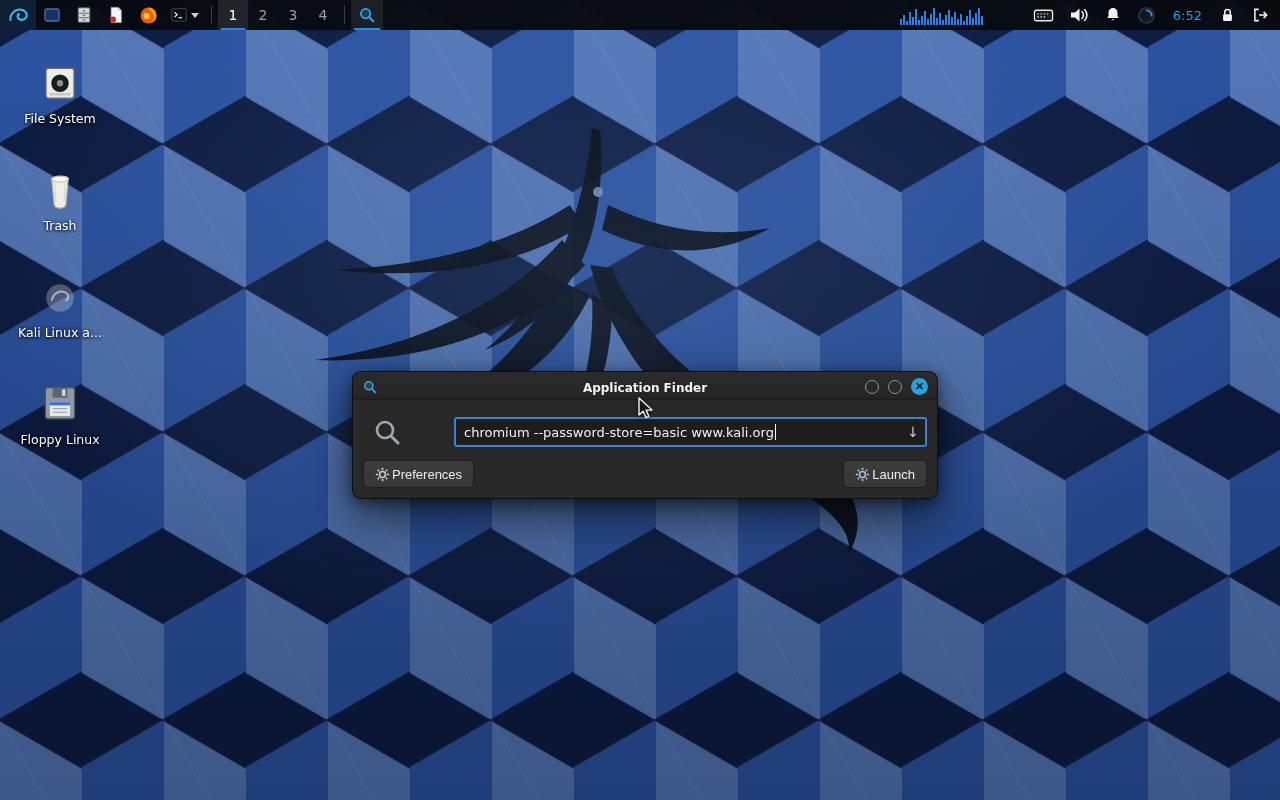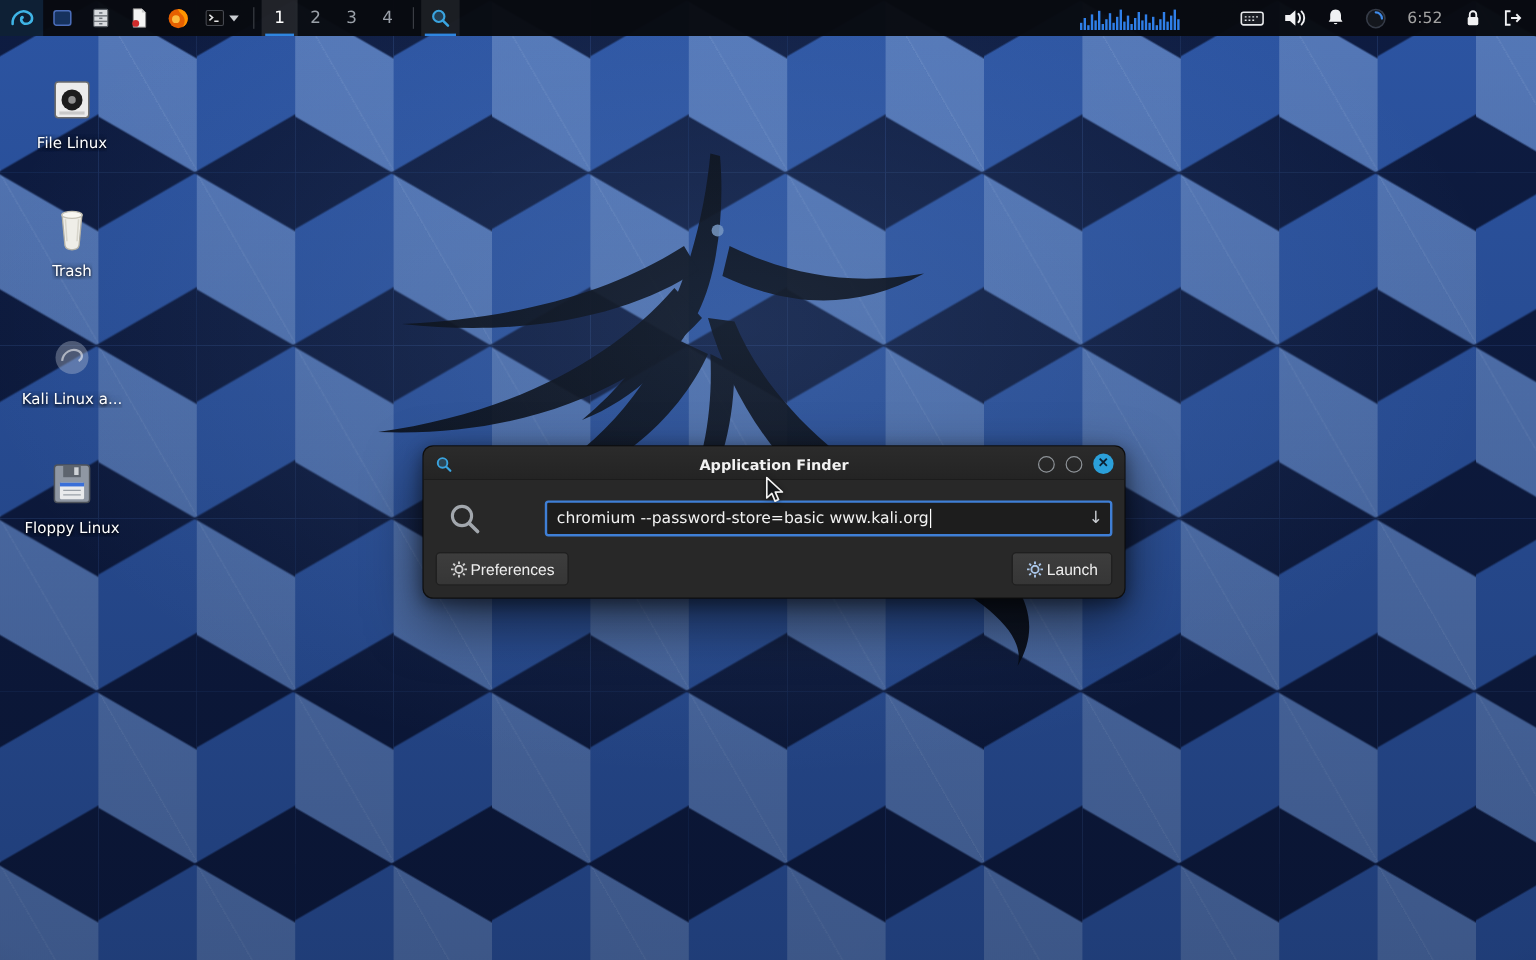--- a/index.html
+++ b/index.html
@@ -46,21 +46,21 @@
   .ws.active::after { content:""; position:absolute; left:3px; right:3px; bottom:0; height:2px; background:#2f86e0; }
   .task-tile { width:32px; height:30px; display:flex; align-items:center; justify-content:center;
                background:rgba(255,255,255,.08); position:relative; }
   .task-tile::after { content:""; position:absolute; left:3px; right:3px; bottom:0; height:2px; background:#2f86e0; }
   .caret-down { width:0; height:0; border-left:4px solid transparent; border-right:4px solid transparent;
                 border-top:5px solid #c9ccd1; margin-left:3px; }
 
   .panel-right { margin-left:auto; display:flex; align-items:center; gap:15px; padding-right:10px; height:100%; }
   .cpu-graph { display:flex; align-items:flex-end; gap:1px; width:92px; height:20px; margin-right:26px; }
   .cpu-graph i { width:2px; background:#2f7fe8; display:block; }
-  .clock { color:#a3a3a3; font-size:13px; padding:0 2px; }
+  .clock { color:#0ea5e9; font-size:13px; padding:0 2px; }
   .tray-icon { display:flex; align-items:center; justify-content:center; height:30px; }
 
   
   .desk-icons { position:absolute; left:12px; top:54px; width:96px; z-index:5; }
   .dicon { width:96px; height:89px; margin-bottom:18px; display:flex; flex-direction:column;
            align-items:center; justify-content:flex-start; cursor:default; }
   .dicon .art { height:52px; display:flex; align-items:flex-end; justify-content:center; }
   .dicon .lbl { margin-top:6px; font-size:12.5px; color:#fff; text-align:center; line-height:1.1;
                 text-shadow:0 1px 3px rgba(0,0,0,.95), 0 0 6px rgba(0,0,0,.6);
                 max-width:94px; white-space:nowrap; overflow:hidden; }
@@ -272,21 +272,21 @@
 
     <div class="dicon">
       <div class="art">
         <svg width="42" height="42" viewBox="0 0 48 44">
           <rect x="8" y="3" width="32" height="34" rx="3" fill="#ececec" stroke="#6c6c6c" stroke-width="1.5"></rect>
           <circle cx="24" cy="20" r="10" fill="#1c1c1c"></circle>
           <circle cx="24" cy="20" r="3.6" fill="#8f8f8f"></circle>
           <rect x="12" y="31" width="24" height="3" fill="#c9c9c9"></rect>
         </svg>
       </div>
-      <div class="lbl">File Linux</div>
+      <div class="lbl">File System</div>
     </div>
 
     <div class="dicon">
       <div class="art">
         <svg width="44" height="44" viewBox="0 0 48 46">
           <path d="M15 10 h18 l-2.6 28 a6.5 4.5 0 0 1 -12.8 0 Z" fill="#efeee8" stroke="#b5b2a6" stroke-width="1.2"></path>
           <ellipse cx="24" cy="10" rx="9.2" ry="3.2" fill="#f8f7f2" stroke="#c5c2b6" stroke-width="1.2"></ellipse>
           <path d="M18 14 l1.4 20" stroke="#d8d6cc" stroke-width="1.4" fill="none"></path>
           <path d="M30 14 l-1.4 20" stroke="#d8d6cc" stroke-width="1.4" fill="none"></path>
         </svg>

